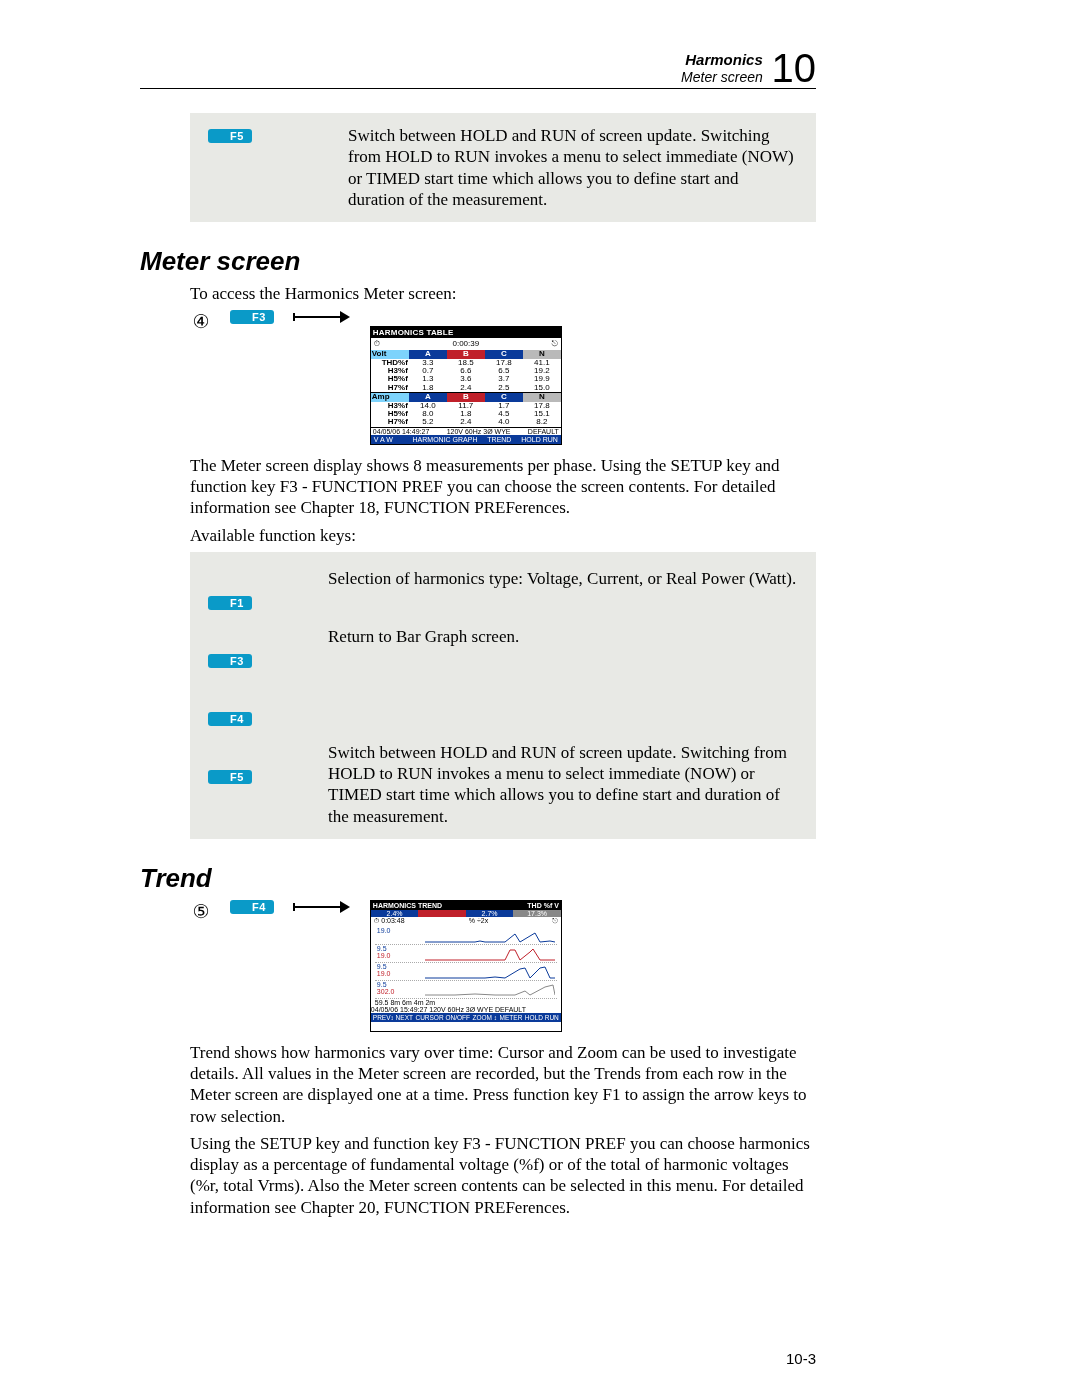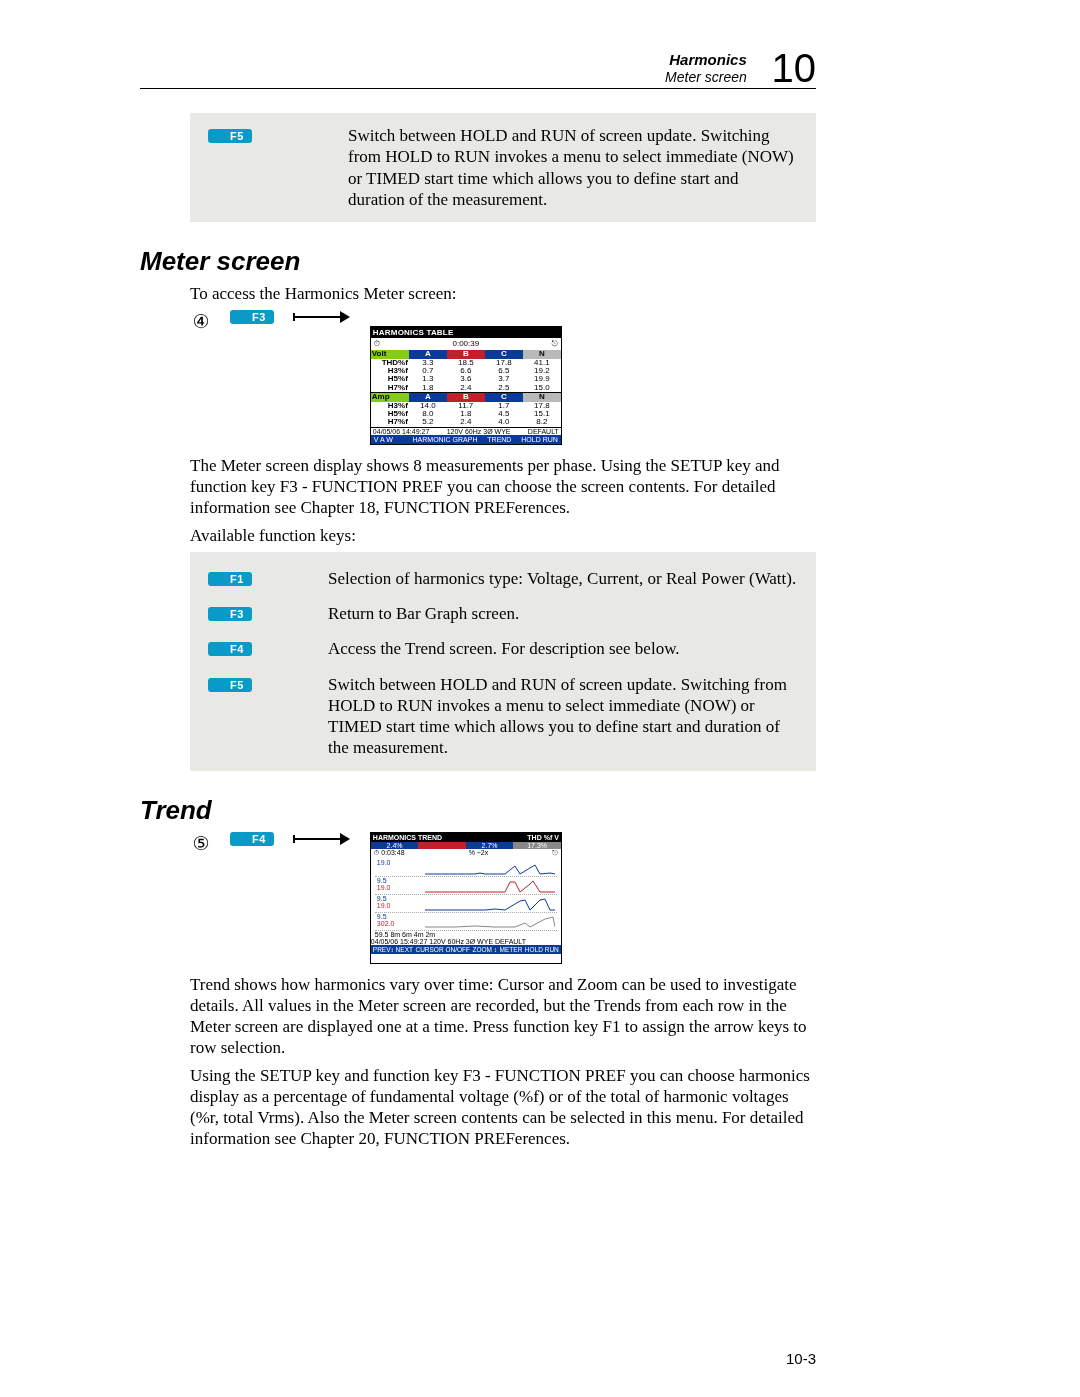--- a/index.html
+++ b/index.html
@@ -30,21 +30,21 @@
   .header-top .subline {
     font-style: italic;
     font-size: 14px;
   }
   .chapnum {
     display: inline-block;
     font-family: Arial, Helvetica, sans-serif;
     font-size: 40px;
     font-weight: normal;
     vertical-align: middle;
-    margin-left: 20px;
+    margin-left: 4px;
     line-height: 0.9;
   }
   .header-lines {
     display: inline-block;
     vertical-align: middle;
     text-align: right;
   }
   .rule {
     border: none;
     border-top: 1px solid #000;
@@ -129,21 +129,21 @@
   .device-shot table {
     width: 100%; border-collapse: collapse; font-size: 8px;
     table-layout: fixed;
   }
   .device-shot th, .device-shot td {
     text-align: center; padding: 0 1px; line-height: 1.05;
   }
   .device-shot th.hblue { background: #0a3a9a; color: #fff; }
   .device-shot th.hred  { background: #c0202a; color: #fff; }
   .device-shot th.hgrey { background: #b9b9b9; color: #000; }
-  .device-shot th.rowh  { text-align: left; font-weight: bold; background:#84cc16; color:#000;}
+  .device-shot th.rowh  { text-align: left; font-weight: bold; background:#7dd3fc; color:#000;}
   .device-shot .rowlabel { text-align: right; font-weight: bold; padding-left: 3px; }
   .device-shot .sep { border-top: 1px solid #000; }
   .device-shot .footbar {
     display: flex; background: #0a3a9a; color:#fff; font-size:7px;
     justify-content: space-between; padding: 1px 1px;
   }
   .device-shot .footbar span { padding: 0 2px; }
   .device-shot .statusline {
     display:flex; justify-content: space-between; padding: 0 2px; font-size:7px;
     border-top:1px solid #000;
@@ -181,21 +181,21 @@
   .func-table-wrap {
     background: #e8e9e5;
     margin-left: 50px;
     padding: 10px 18px;
   }
   .func-row {
     display: flex;
     align-items: flex-start;
     margin: 6px 0 14px 0;
   }
-  .func-row .fkey-col { width: 120px; flex: 0 0 120px; }
+  .func-row .fkey-col { width: 120px; flex: 0 0 120px; margin-top: 24px; }
   .func-row .fdesc { flex:1; line-height:1.25; }
 
   .pagenum {
     position: absolute;
     bottom: 30px; right: 120px;
     font-family: Arial, Helvetica, sans-serif;
     font-size: 15px;
   }
 </style>
 </head>
@@ -329,21 +329,20 @@
     <div class="func-row">
       <div class="fkey-col"><span class="fkey-btn">F1</span></div>
       <div class="fdesc">Selection of harmonics type: Voltage, Current, or Real Power (Watt).</div>
     </div>
     <div class="func-row">
       <div class="fkey-col"><span class="fkey-btn">F3</span></div>
       <div class="fdesc">Return to Bar Graph screen.</div>
     </div>
     <div class="func-row">
       <div class="fkey-col"><span class="fkey-btn">F4</span></div>
-      <div class="fdesc">Access the Trend screen. For description see below.</div>
     </div>
     <div class="func-row" style="margin-bottom:2px;">
       <div class="fkey-col"><span class="fkey-btn">F5</span></div>
       <div class="fdesc">Switch between HOLD and RUN of screen update. Switching from HOLD to RUN invokes a menu to select immediate (NOW) or TIMED start time which allows you to define start and duration of the measurement.</div>
     </div>
   </div>
 
   <h2 class="section">Trend</h2>
 
   <div class="step-row">

